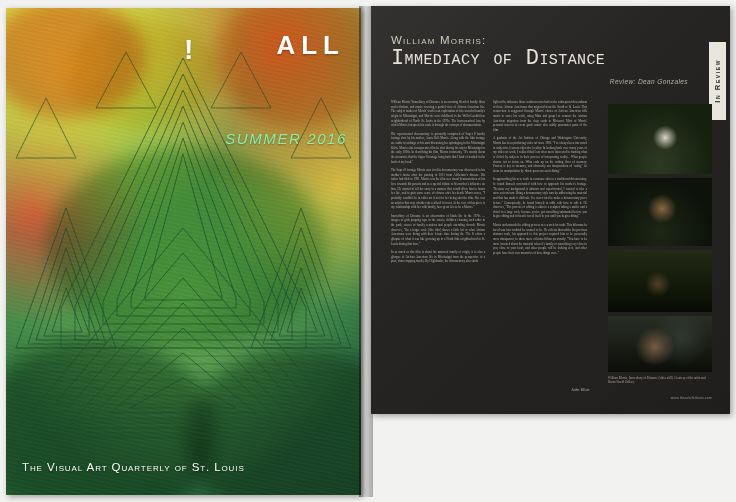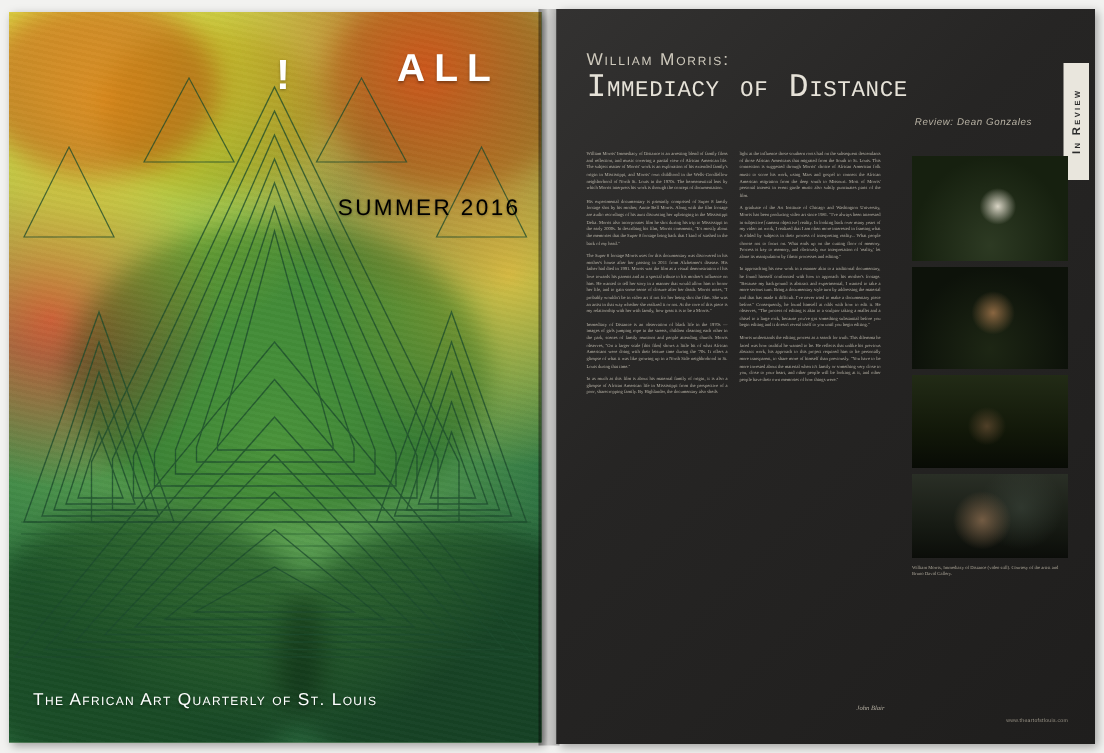--- a/index.html
+++ b/index.html
@@ -67,21 +67,21 @@
     width: 355px;
     height: 400px;
     opacity: 0.9;
   }
   
   .masthead {
     position: absolute;
     right: 16px;
     top: 24px;
     width: 92px;
-    text-align: center;
+    text-align: right;
     color: #ffffff;
     font-family: "Liberation Sans", sans-serif;
     font-weight: bold;
     letter-spacing: 3px;
     line-height: 1.05;
   }
   .masthead div {
     font-size: 26px;
     text-shadow: 0 1px 2px rgba(0,0,0,0.35);
   }
@@ -97,25 +97,26 @@
     font-size: 28px;
     font-weight: bold;
     line-height: 1;
     text-shadow: 0 1px 2px rgba(0,0,0,0.3);
   }
 
   .issue-line {
     position: absolute;
     right: 14px;
     top: 122px;
-    color: #000000;
+    color: #86efac;
     font-size: 15px;
     letter-spacing: 1.6px;
     font-weight: normal;
     text-shadow: 0 1px 2px rgba(0,0,0,0.35);
+    font-style: italic;
   }
 
   .cover-tagline {
     position: absolute;
     left: 16px;
     bottom: 22px;
     color: #ffffff;
     font-size: 11.5px;
     letter-spacing: 0.9px;
     font-variant: small-caps;
@@ -132,21 +133,21 @@
     height: 491px;
     background: linear-gradient(to right, rgba(0,0,0,0.45), rgba(0,0,0,0.12) 45%, rgba(0,0,0,0.30));
   }
 
   
   #article {
     position: absolute;
     left: 371px;
     top: 6px;
     width: 359px;
-    height: 490px;
+    height: 408px;
     background: #2b2b2b;
     background-image:
       linear-gradient(135deg, #333231 0%, #262524 40%, #1f1e1d 100%);
     overflow: hidden;
     box-shadow: 2px 2px 6px rgba(0,0,0,0.35);
   }
   .art-title {
     position: absolute;
     left: 20px;
     top: 28px;
@@ -340,21 +341,21 @@
     <div class="cover-grain"></div>
 
     <div class="cover-exclaim">!</div>
 
     <div class="masthead">
       <div class="m-all">ALL</div>
     </div>
 
     <div class="issue-line">SUMMER 2016</div>
 
-    <div class="cover-tagline">The African Art Quarterly of St. Louis</div>
+    <div class="cover-tagline">The Visual Art Quarterly of St. Louis</div>
   </div>
 
   <div id="spine"></div>
 
   <div id="article">
 
     <div class="art-title">
       <div class="kicker">William Morris:</div>
       <div class="headline">Immediacy of Distance</div>
     </div>

